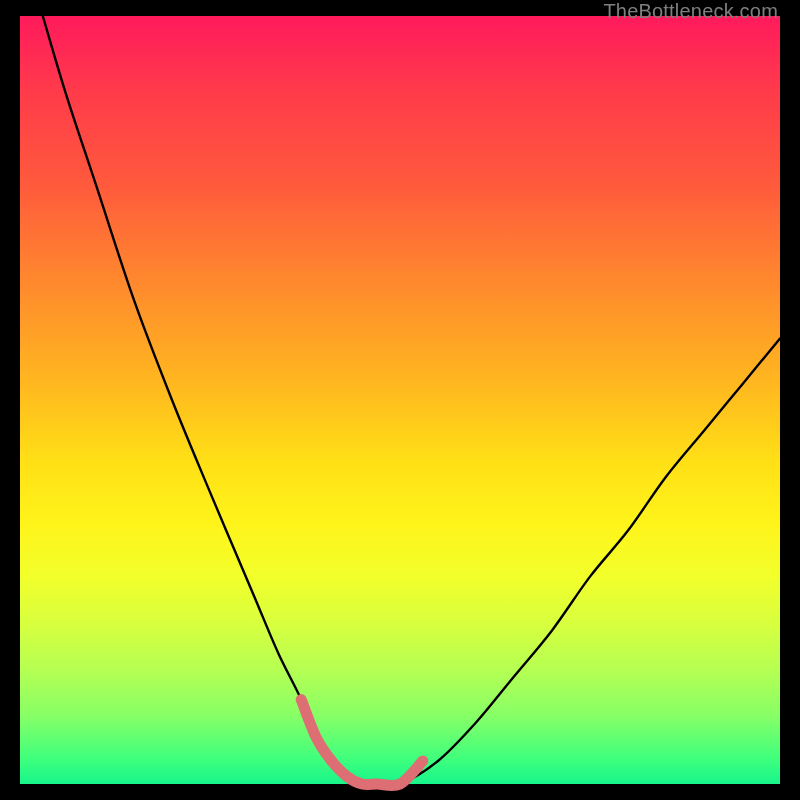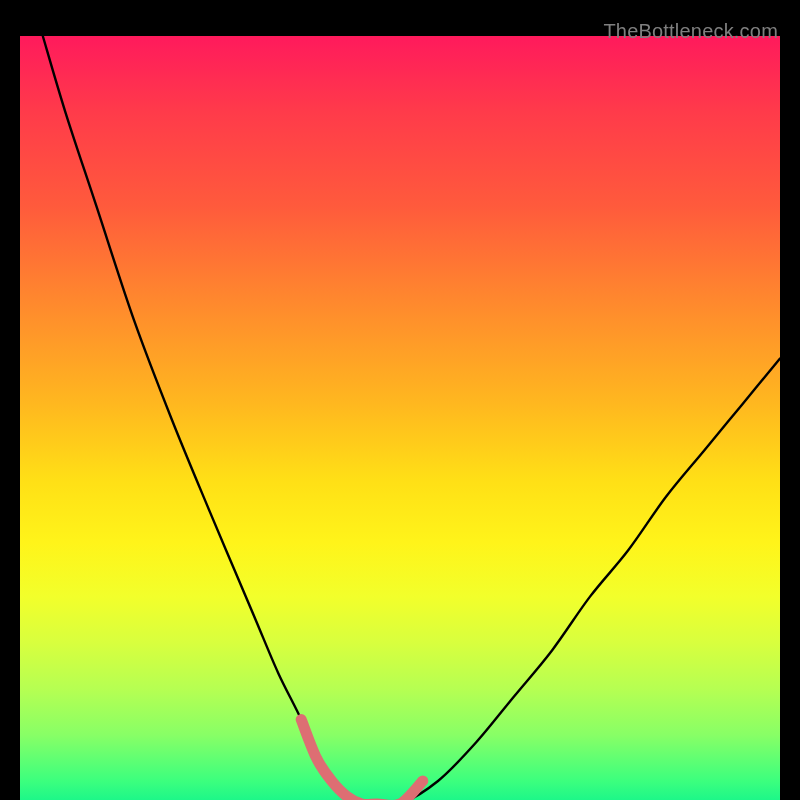--- a/index.html
+++ b/index.html
@@ -11,21 +11,20 @@
     overflow: hidden;
     font-family: Arial, Helvetica, sans-serif;
   }
   .frame {
     position: absolute;
     left: 20px;
     top: 16px;
     width: 760px;
     height: 684px;
     background: #bef264;
-    margin-top: 20px;
   }
   .plot-area {
     position: absolute;
     left: 0;
     top: 0;
     width: 760px;
     height: 768px;
     
     background: linear-gradient(to bottom,
       #ff1a5c 0%,

